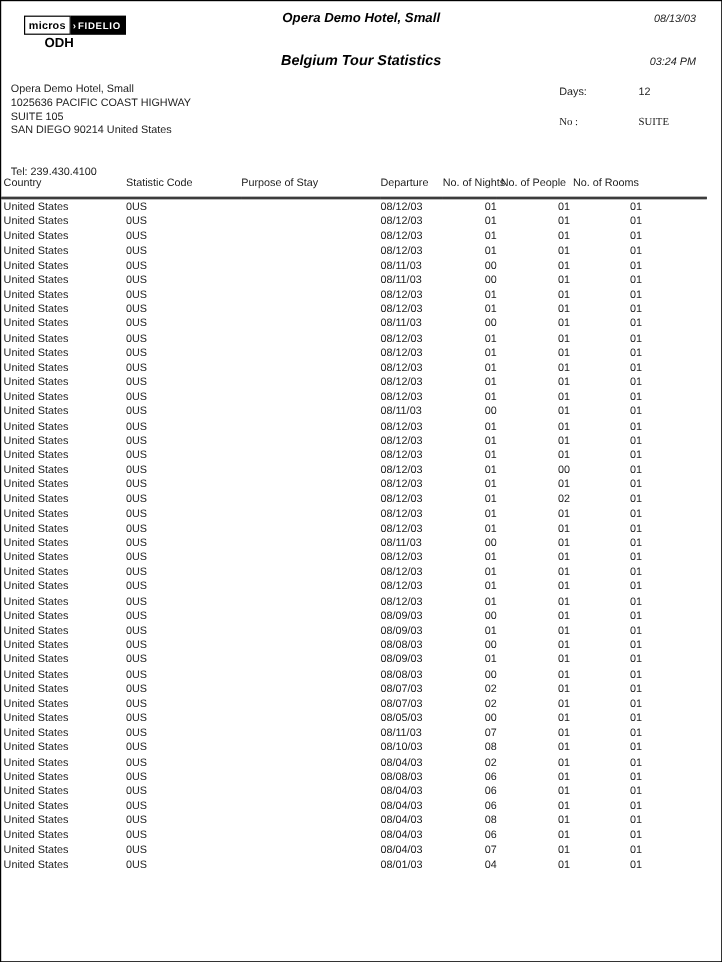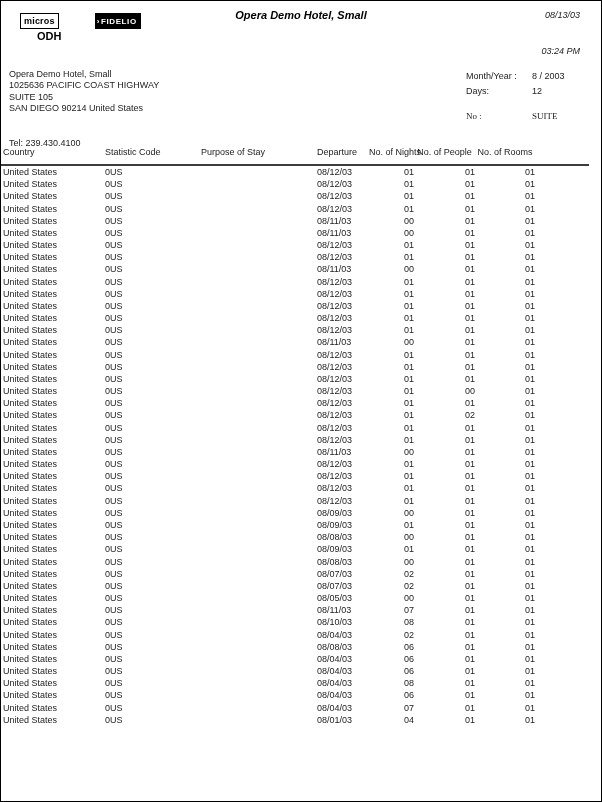--- a/index.html
+++ b/index.html
@@ -2,21 +2,21 @@
 <html><head>
 <meta charset="utf-8">
 <style>
   html,body { margin:0; padding:0; background:#fff; }
   .page {
     position:relative; width:600px; height:800px;
     border:1px solid #000; background:#fff; overflow:hidden;
     font-family:"Liberation Sans", sans-serif; color:#1c1c1c;
   }
   
-  .logo { position:absolute; left:19px; top:12px; display:flex; align-items:stretch;gap:36px; }
+  .logo { position:absolute; left:19px; top:12px; display:flex; align-items:stretch; }
   .logo-micros { border:1px solid #000; background:#fff; color:#000; font-weight:bold;
                  font-size:9px; line-height:12px; padding:1px 3px; letter-spacing:.2px; }
   .logo-fidelio { background:#000; color:#fff; font-weight:bold; font-size:8px;
                   display:flex; align-items:center; padding:0 4px 0 2px; letter-spacing:.6px; }
   .logo-arrow { font-size:8px; margin-right:1px; }
   .prop-code { position:absolute; left:36px; top:29px; font-weight:bold; font-size:11px; color:#000; }
   
   .hotel-title { position:absolute; left:0; right:0; top:8px; text-align:center;
                  font-size:11px; font-weight:bold; font-style:italic; color:#000; }
   .report-date { position:absolute; right:21px; top:9px; font-size:9px; font-style:italic; }
@@ -52,35 +52,32 @@
     <span class="logo-micros">micros</span>
     <span class="logo-fidelio">
         <span class="logo-arrow">›</span>
         <span>FIDELIO</span>
       </span>
   </div>
   <div class="prop-code">ODH</div>
 
   <div class="hotel-title">Opera Demo Hotel, Small</div>
   <div class="report-date">08/13/03</div>
+  <div class="report-title">Belgium Tour Statistics</div>
   <div class="report-time">03:24 PM</div>
 
   <div class="address">
     <div>Opera Demo Hotel, Small</div>
     <div>1025636 PACIFIC COAST HIGHWAY</div>
     <div>SUITE 105</div>
     <div>SAN DIEGO 90214 United States</div>
   </div>
   <div class="tel">Tel: 239.430.4100</div>
 
   <div class="params">
-    <div class="param-row">
-      <span class="plabel">Month/Year :</span>
-      <span class="pvalue">8 / 2003</span>
-    </div>
     <div class="param-row">
       <span class="plabel">Days:</span>
       <span class="pvalue">12</span>
     </div>
     <div class="param-row gap">
       <span class="plabel">No :</span>
       <span class="pvalue">SUITE</span>
     </div>
   </div>
 

